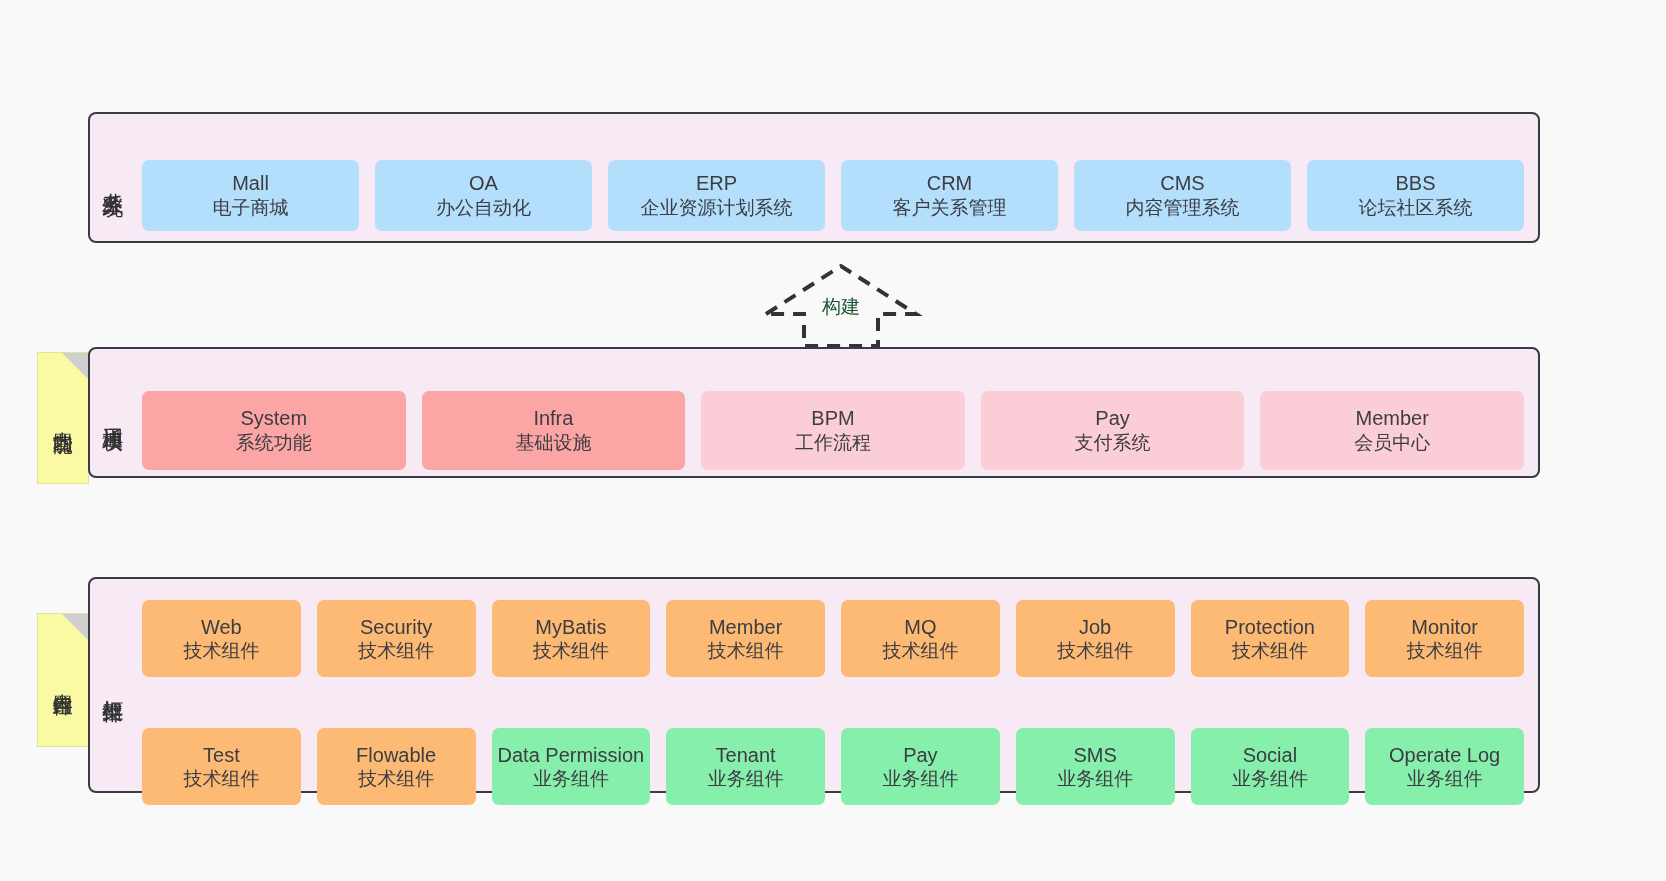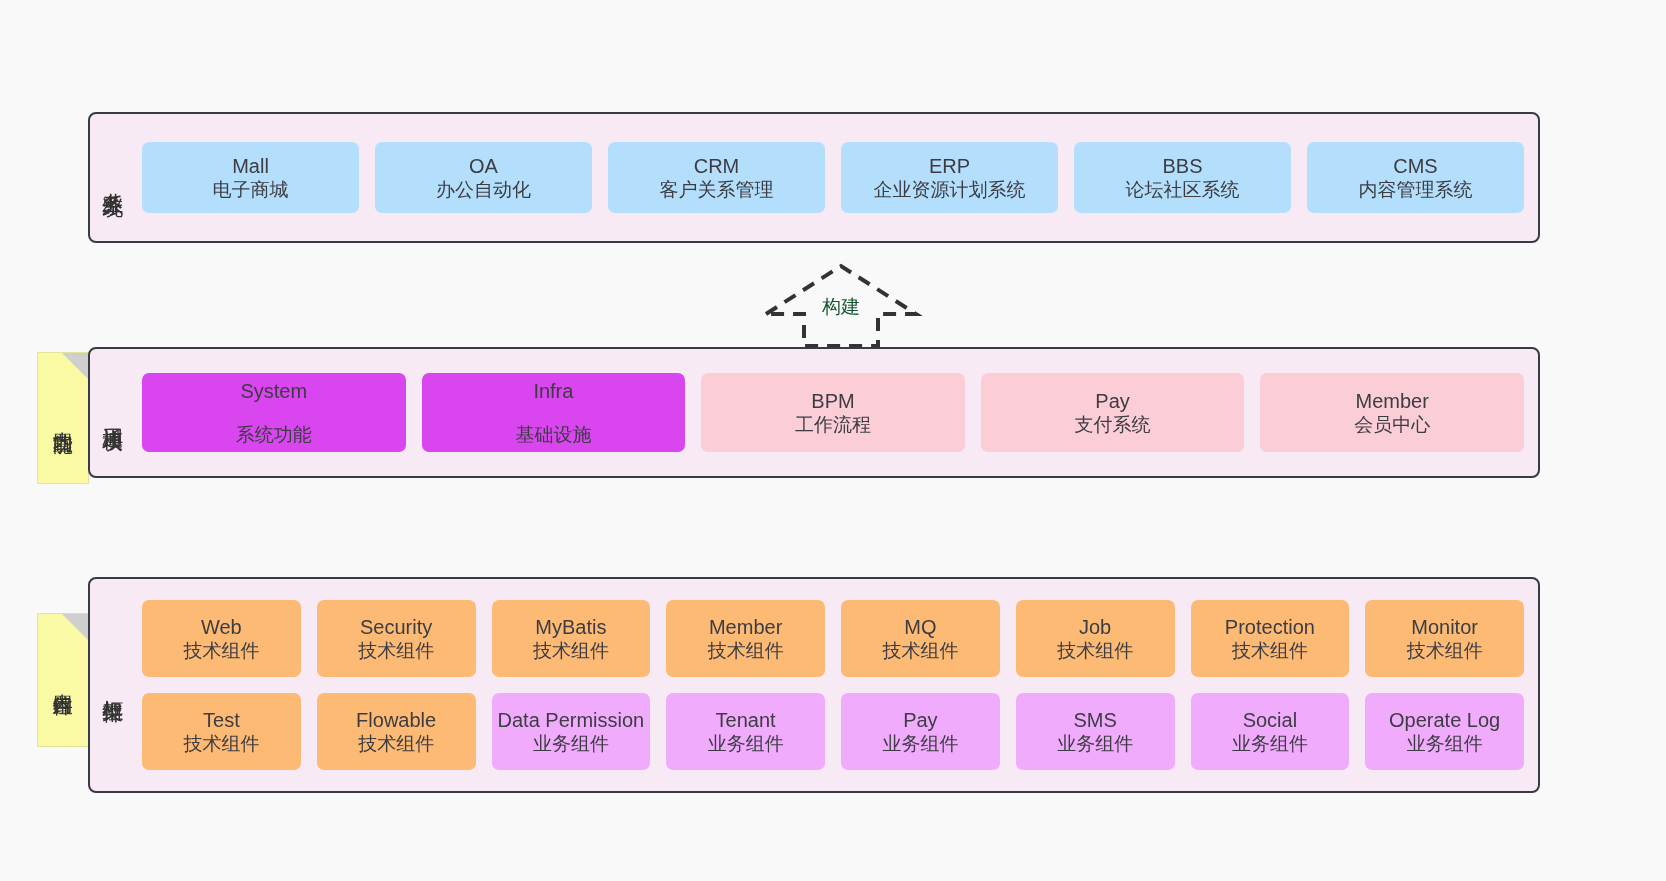--- a/index.html
+++ b/index.html
@@ -59,29 +59,30 @@
     flex: 1 1 0;
     border-radius: 7px;
     display: flex;
     flex-direction: column;
     align-items: center;
     justify-content: center;
     text-align: center;
     color: #3c3c42;
     line-height: 1.22;
     padding: 6px 4px;
+    margin-top: 35px;
   }
   .node .n-title { font-size: 20px; }
   .node .n-sub   { font-size: 19px; }
 
   .node.blue       { background: #b3dffc; }
-  .node.red        { background: #d946ef; justify-content: space-between; }
+  .node.red        { background: #fca5a5; }
   .node.pink       { background: #fbcdd6; }
   .node.green      { background: #fdba74; }
-  .node.lightgreen { background: #f0abfc; }
+  .node.lightgreen { background: #86efac; }
 
   
   #layer-business { left: 88px;  top: 112px; width: 1452px; height: 131px; }
   #layer-common   { left: 88px;  top: 347px; width: 1452px; height: 131px; }
   #layer-framework{ left: 88px;  top: 577px; width: 1452px; height: 216px; }
 
   #layer-business .node  { height: 71px; }
   #layer-common   .node  { height: 79px; }
   #layer-framework .node { height: 77px; }
 
@@ -140,34 +141,34 @@
       <div class="row">
         <div class="node blue">
           <span class="n-title">Mall</span>
           <span class="n-sub">电子商城</span>
         </div>
         <div class="node blue">
           <span class="n-title">OA</span>
           <span class="n-sub">办公自动化</span>
         </div>
         <div class="node blue">
+          <span class="n-title">ERP</span>
+          <span class="n-sub">企业资源计划系统</span>
+        </div>
+        <div class="node blue">
           <span class="n-title">CRM</span>
           <span class="n-sub">客户关系管理</span>
         </div>
         <div class="node blue">
-          <span class="n-title">ERP</span>
-          <span class="n-sub">企业资源计划系统</span>
+          <span class="n-title">CMS</span>
+          <span class="n-sub">内容管理系统</span>
         </div>
         <div class="node blue">
           <span class="n-title">BBS</span>
           <span class="n-sub">论坛社区系统</span>
-        </div>
-        <div class="node blue">
-          <span class="n-title">CMS</span>
-          <span class="n-sub">内容管理系统</span>
         </div>
       </div>
     </div>
   </div>
 
   <div class="arrow" id="arrow-build">
     <svg viewBox="0 0 170 90">
       <path d="M 10 56 L 85 8 L 160 56 L 122 56 L 122 88 L 48 88 L 48 56 Z" fill="none" stroke="#333333" stroke-width="4" stroke-dasharray="13 9" stroke-linejoin="miter"></path>
     </svg>
     <div class="alabel">构建</div>

